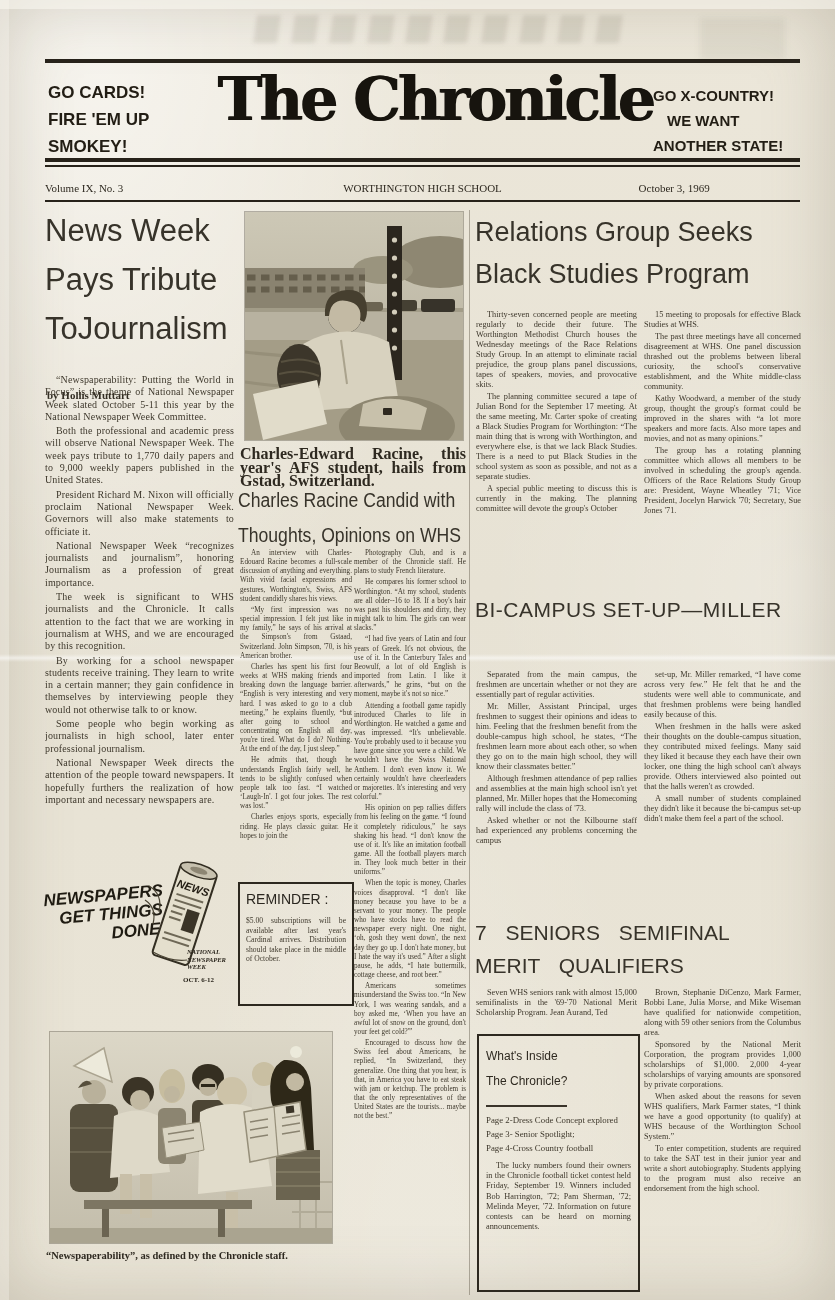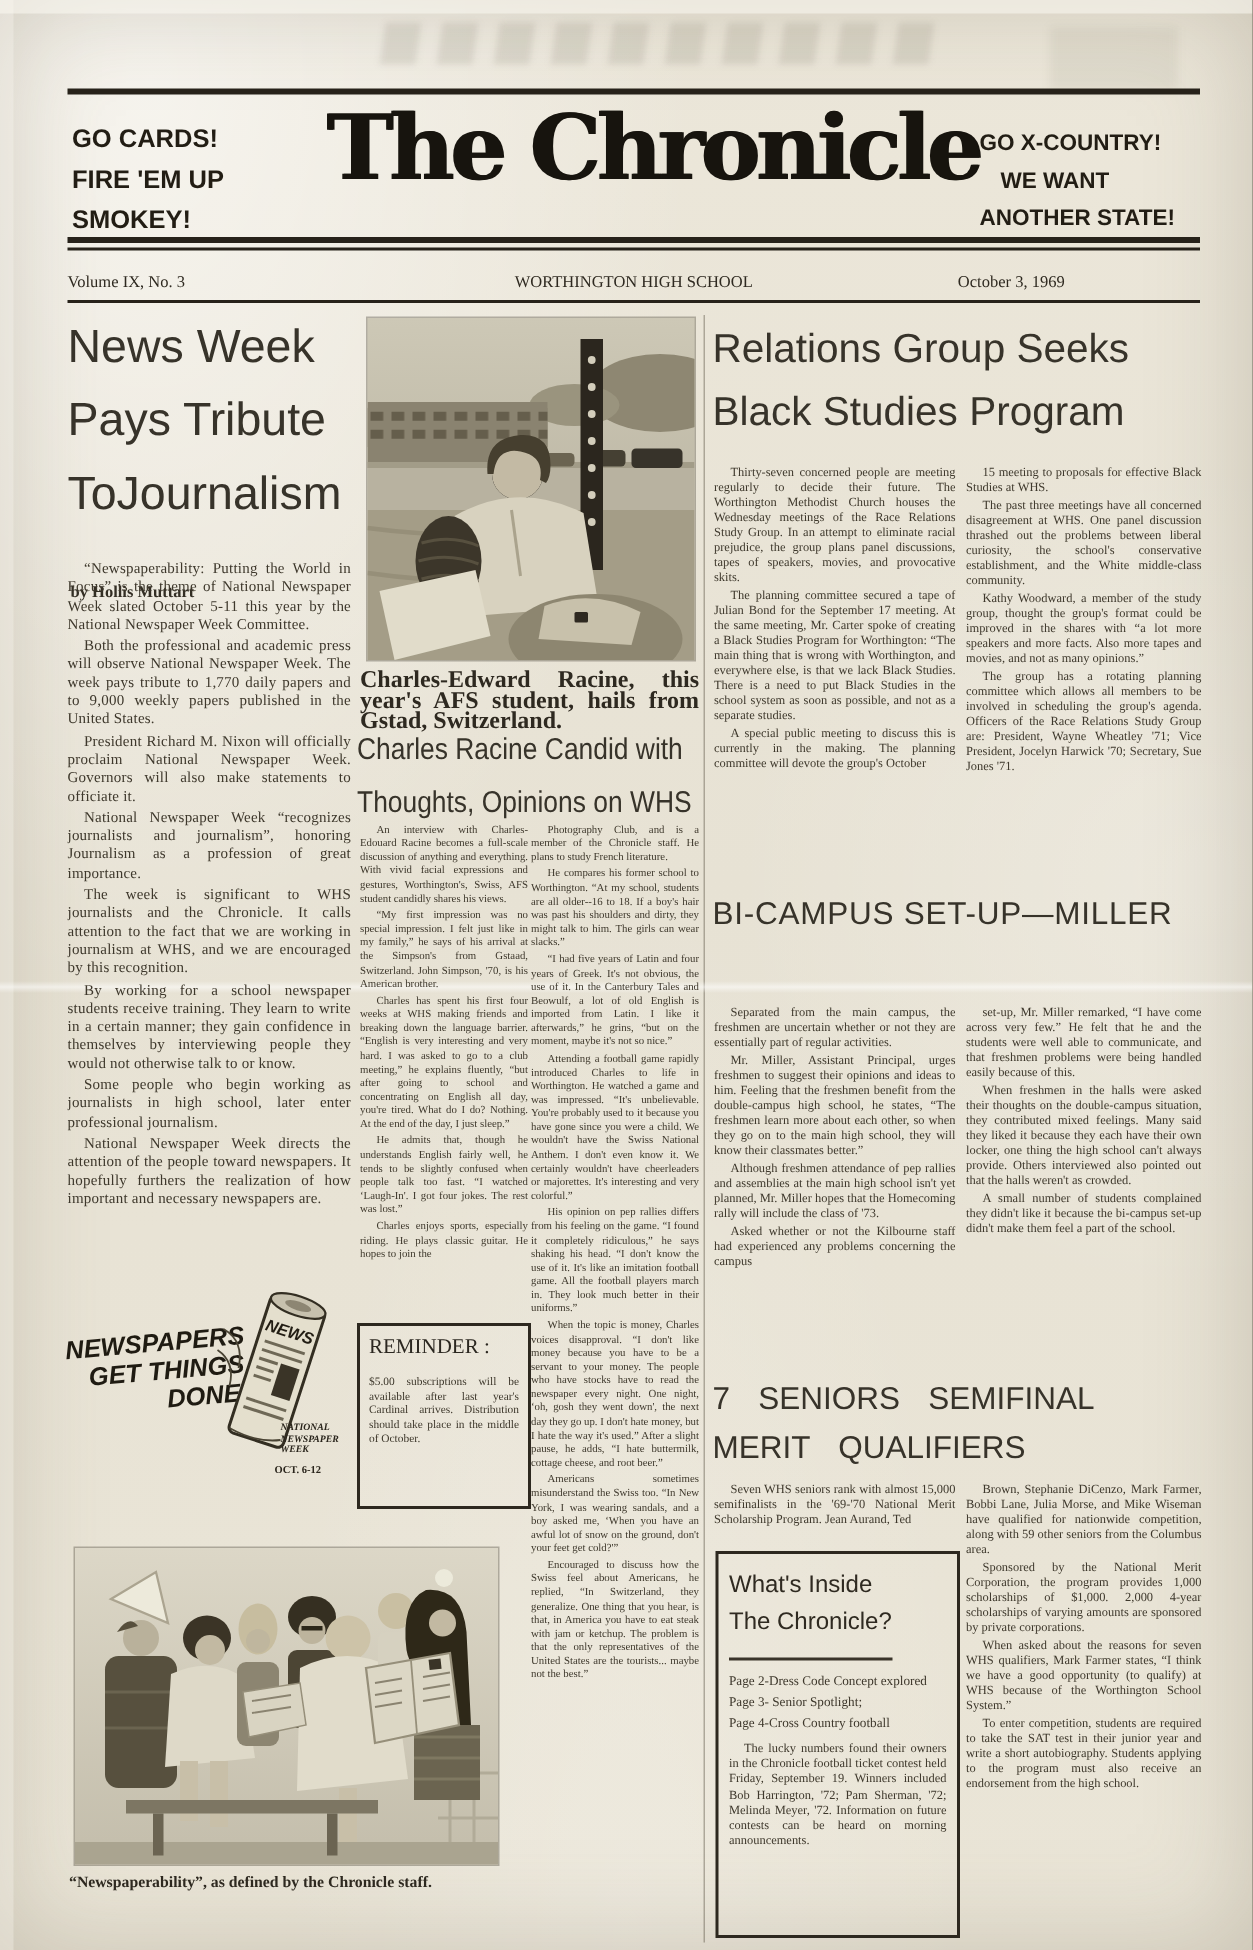--- a/index.html
+++ b/index.html
@@ -48,35 +48,35 @@
   #gr-dates{position:absolute;left:138px;top:120px;font-size:7px;font-weight:700;color:#2a251c;}
   #gr-roll{position:absolute;left:98px;top:0;width:80px;height:128px;}
   
   #photo1{left:245px;top:212px;width:218px;height:228px;}
   #caption1{left:240px;top:447px;width:226px;font-size:16px;line-height:13.5px;}
   #rc-headline{left:238px;top:483px;width:234px;font-size:20px;line-height:35px;}
   #rc-col1{left:240px;top:549px;width:112px;height:331px;font-size:7.2px;line-height:9.15px;}
   #rc-col2{left:354px;top:549px;width:112px;height:740px;font-size:7.2px;line-height:9.15px;}
   #reminder{left:238px;top:882px;width:116px;height:124px;border:2px solid #2d281f;box-sizing:border-box;
     padding:7px 6px;background:rgba(255,255,255,.06);}
-  #reminder-title{font-family:Liberation Serif, serif;font-size:14px;font-weight:400;color:#2b2720;margin-bottom:9px;}
+  #reminder-title{font-family:Liberation Sans, sans-serif;font-size:14px;font-weight:400;color:#2b2720;margin-bottom:9px;}
   #reminder-text{font-size:7.6px;line-height:9.6px;text-align:justify;color:#3e382c;}
   
   #rel-headline{left:475px;top:211px;width:330px;font-size:27px;line-height:42px;}
   #rel-col1{left:476px;top:310px;width:161px;height:270px;font-size:8.3px;line-height:10px;}
   #rel-col2{left:644px;top:310px;width:157px;height:270px;font-size:8.3px;line-height:10px;}
   #fr-headline{left:475px;top:592px;width:330px;font-size:21px;line-height:36px;letter-spacing:.5px;}
   #fr-col1{left:476px;top:670px;width:161px;height:234px;font-size:8.3px;line-height:10px;}
   #fr-col2{left:644px;top:670px;width:157px;height:234px;font-size:8.3px;line-height:10px;}
   #mr-headline{left:475px;top:916px;width:330px;font-size:21px;line-height:33px;word-spacing:13px;}
   #mr-col1{left:476px;top:988px;width:161px;height:46px;font-size:8.3px;line-height:10px;}
   #mr-col2{left:644px;top:988px;width:157px;height:300px;font-size:8.3px;line-height:10px;}
   #inside-box{left:477px;top:1034px;width:163px;height:258px;border:2px solid #2d281f;box-sizing:border-box;
     padding:8px 7px 6px 7px;}
-  #inside-title{font-family:"Liberation Sans",sans-serif;font-size:16px;line-height:25px;color:#2f2a21;}
+  #inside-title{font-family:"Liberation Sans",sans-serif;font-size:12px;line-height:25px;color:#2f2a21;}
   #inside-title div:last-child{display:inline-block;border-bottom:2px solid #3a342a;padding-bottom:11px;}
   #inside-items{margin-top:8px;font-size:8.8px;line-height:11px;color:#3e382c;}
   #inside-items p{margin:0 0 3px 0;padding-left:26px;text-indent:-26px;}
   #inside-note{margin-top:7px;font-size:8.3px;line-height:10.2px;text-align:justify;color:#3e382c;text-indent:10px;}
   
   #photo2{left:50px;top:1032px;width:282px;height:211px;}
   #caption2{left:46px;top:1250px;width:300px;font-size:10.5px;}
   
   #vrule{left:469px;top:210px;width:1px;height:1085px;background:rgba(70,62,48,.38);}
   #fold{left:0;top:654px;width:835px;height:8px;

